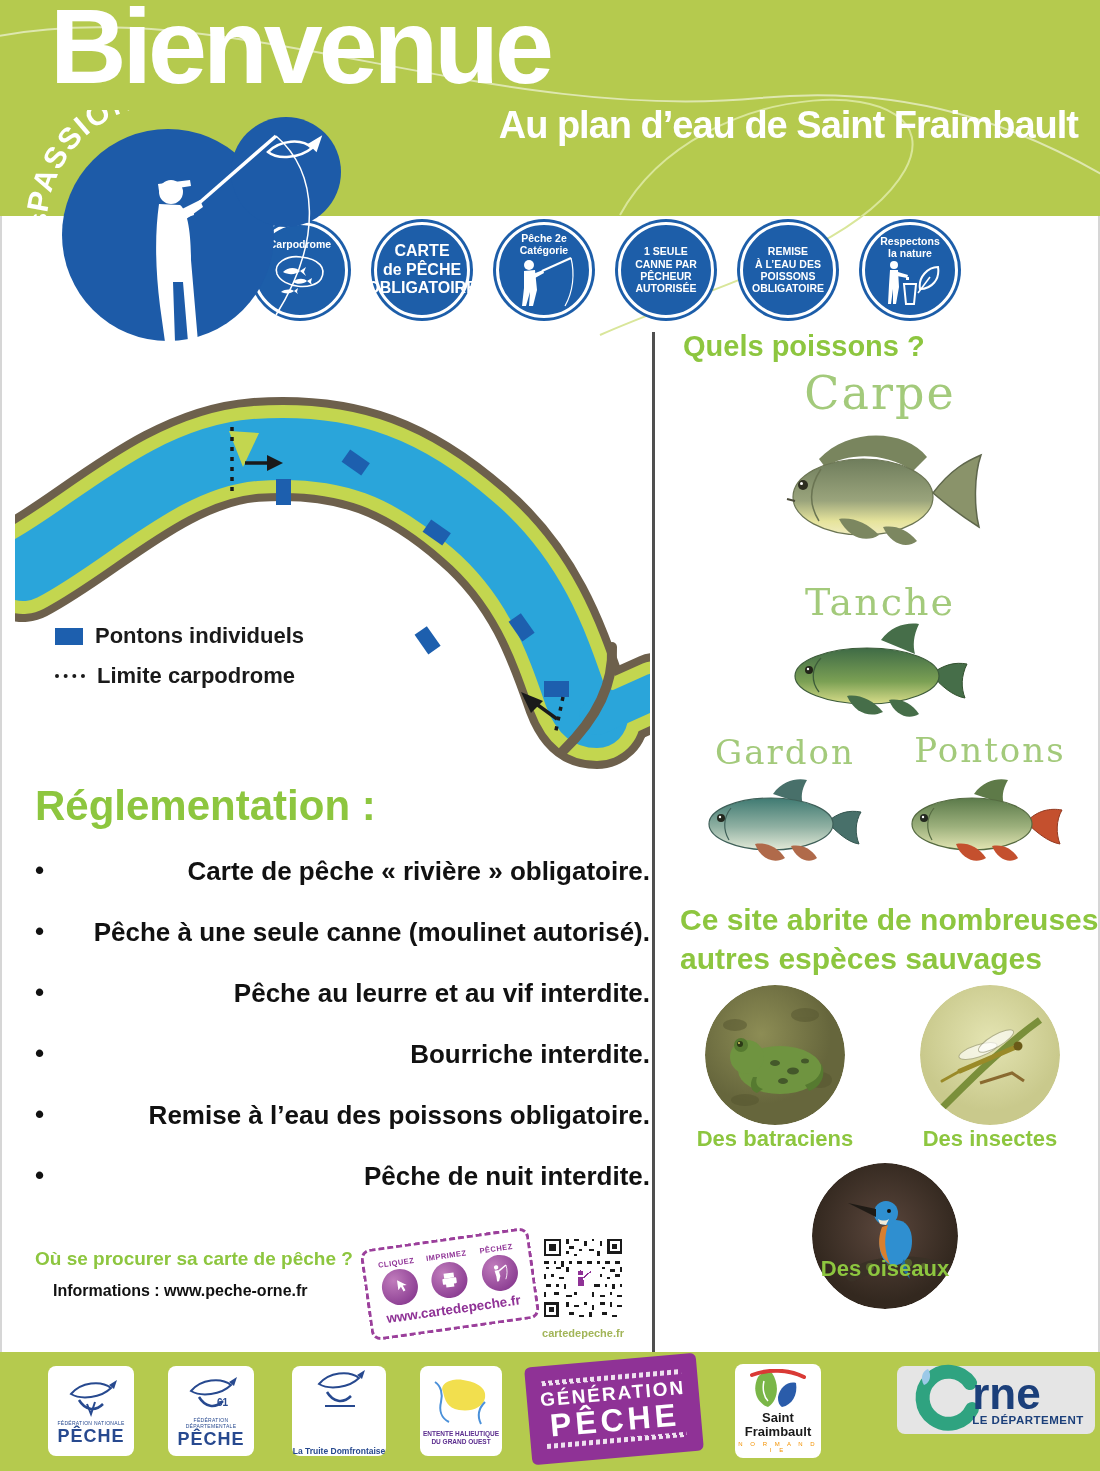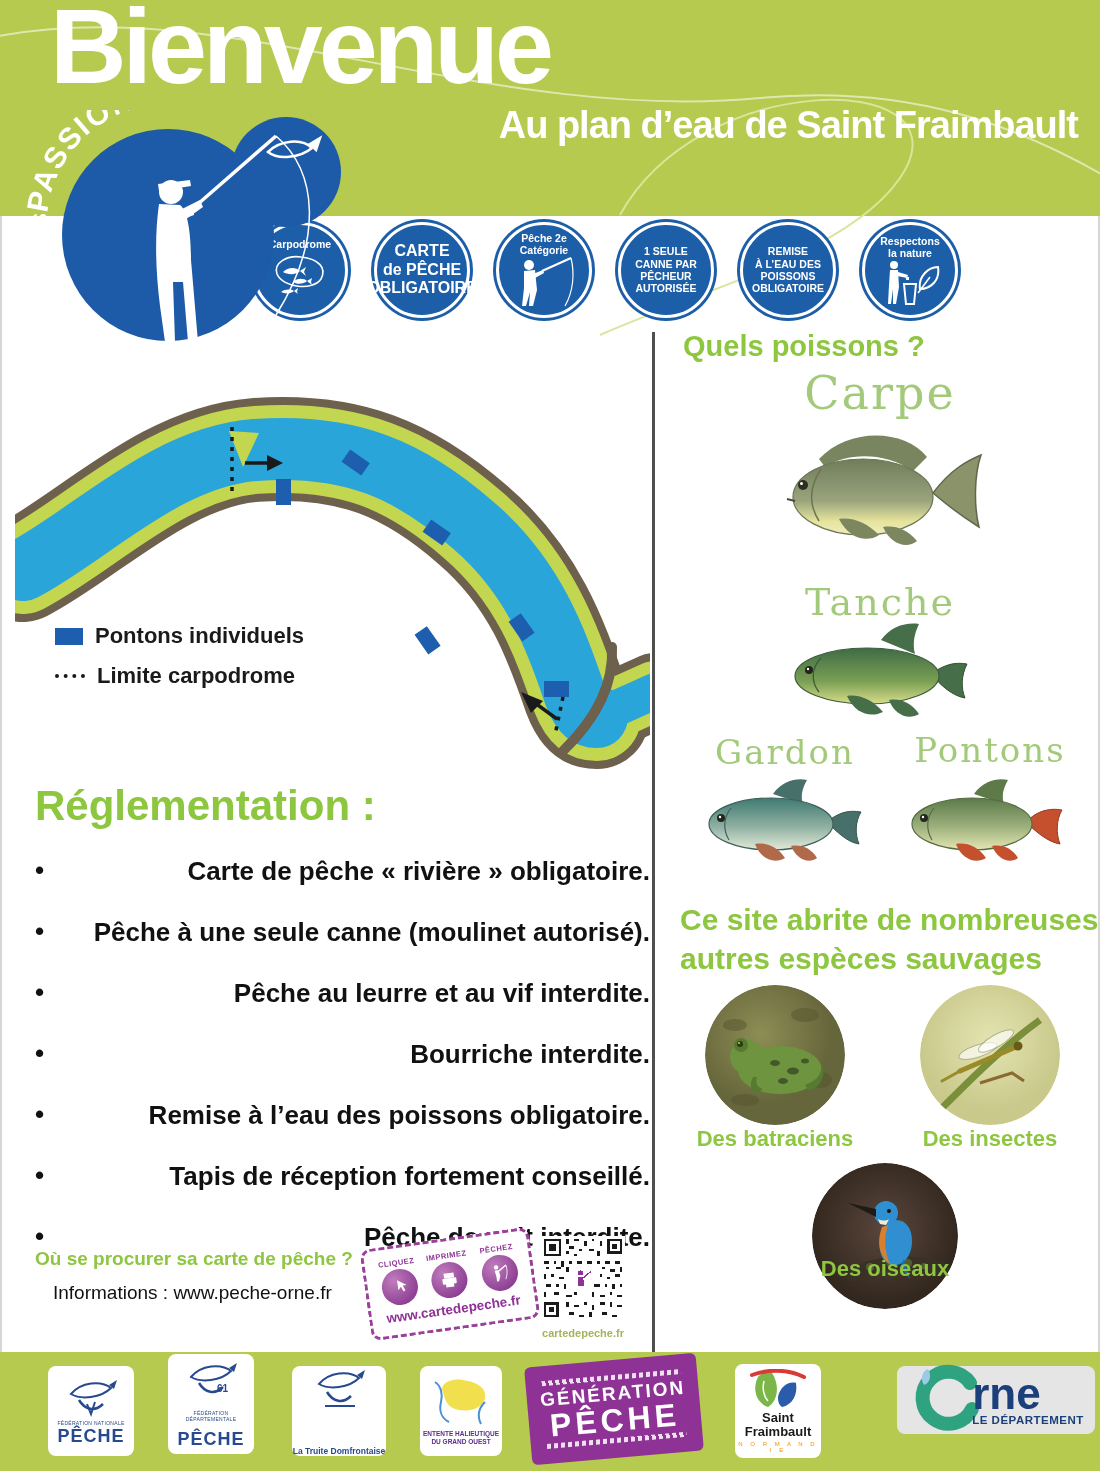--- a/index.html
+++ b/index.html
@@ -34,21 +34,21 @@
   .legend-text{font-weight:bold;font-size:22px;color:#1a1a1a;}
   
   .regulation{position:absolute;left:35px;top:782px;width:615px;}
   .reg-heading{color:#8dc63f;font-weight:bold;font-size:42px;margin:0 0 26px 0;}
   .reg-list{list-style:none;margin:0;padding:0;text-align:right;}
   .reg-list li{font-weight:bold;font-size:26px;color:#111;margin-bottom:30px;padding-left:28px;position:relative;}
   .reg-list li::before{content:"•";position:absolute;left:0;top:-1px;}
   
   .carte-info{position:absolute;left:35px;top:1248px;width:615px;height:110px;}
   .carte-heading{color:#8dc63f;font-weight:bold;font-size:19px;}
-  .carte-text{color:#111;font-weight:normal;font-size:19px;margin:12px 0 0 18px;}
+  .carte-text{color:#111;font-weight:bold;font-size:16px;margin:12px 0 0 18px;}
   .stamp{position:absolute;left:330px;top:-10px;width:170px;height:92px;background:#fff;
          border:3px dashed #9b3f9b;border-radius:10px;transform:rotate(-8deg);
          display:flex;flex-direction:column;align-items:center;justify-content:center;}
   .stamp-steps{display:flex;gap:12px;}
   .stamp-step{display:flex;flex-direction:column;align-items:center;}
   .stamp-step-label{color:#8f3296;font-weight:bold;font-size:7.5px;letter-spacing:.5px;margin-bottom:2px;}
   .stamp-circle{width:36px;height:36px;border-radius:50%;
         background:radial-gradient(circle at 35% 30%,#c07cbc,#7c2b86);
         display:flex;align-items:center;justify-content:center;}
   .stamp-url{color:#8f3296;font-weight:bold;font-size:13.5px;margin-top:4px;}
@@ -232,21 +232,20 @@
   </div>
 
   <div class="regulation">
     <h2 class="reg-heading">Réglementation :</h2>
     <ul class="reg-list">
       <li>Carte de pêche « rivière » obligatoire.</li>
       <li>Pêche à une seule canne (moulinet autorisé).</li>
       <li>Pêche au leurre et au vif interdite.</li>
       <li>Bourriche interdite.</li>
       <li>Remise à l’eau des poissons obligatoire.</li>
-      <li>Tapis de réception fortement conseillé.</li>
       <li>Pêche de nuit interdite.</li>
     </ul>
   </div>
 
   <div class="carte-info">
     <div class="carte-heading">Où se procurer sa carte de pêche ?</div>
     <div class="carte-text">Informations : www.peche-orne.fr</div>
     <div class="stamp">
       <div class="stamp-steps">
         <div class="stamp-step">
@@ -482,21 +481,21 @@
       <svg width="56" height="42" viewBox="0 0 56 42">
         <path d="M8,18 C18,6 38,4 48,12 C38,22 18,24 8,18 Z" fill="none" stroke="#27498f" stroke-width="2"></path>
         <path d="M46,9 L54,4 L51,13 Z" fill="#27498f"></path>
         <path d="M16,24 C22,34 32,36 40,28" fill="none" stroke="#27498f" stroke-width="2.5"></path>
         <path d="M24,28 L28,38 L32,26" fill="none" stroke="#27498f" stroke-width="2"></path>
       </svg>
       <div class="fed-small">FÉDÉRATION NATIONALE</div>
       <div class="fed-big">PÊCHE</div>
     </div>
 
-    <div class="logo-card" style="left:168px;top:2px;width:86px;height:100px;gap:7px;">
+    <div class="logo-card" style="left:168px;top:14px;width:86px;height:90px;">
       <svg width="56" height="42" viewBox="0 0 56 42">
         <path d="M8,18 C18,6 38,4 48,12 C38,22 18,24 8,18 Z" fill="none" stroke="#27498f" stroke-width="2"></path>
         <path d="M46,9 L54,4 L51,13 Z" fill="#27498f"></path>
         <path d="M16,24 C22,34 32,36 40,28" fill="none" stroke="#27498f" stroke-width="2.5"></path>
         <text x="34" y="33" font-size="10" font-weight="bold" fill="#27498f">61</text>
       </svg>
       <div class="fed-small">FÉDÉRATION DÉPARTEMENTALE</div>
       <div class="fed-big">PÊCHE</div>
     </div>
 

